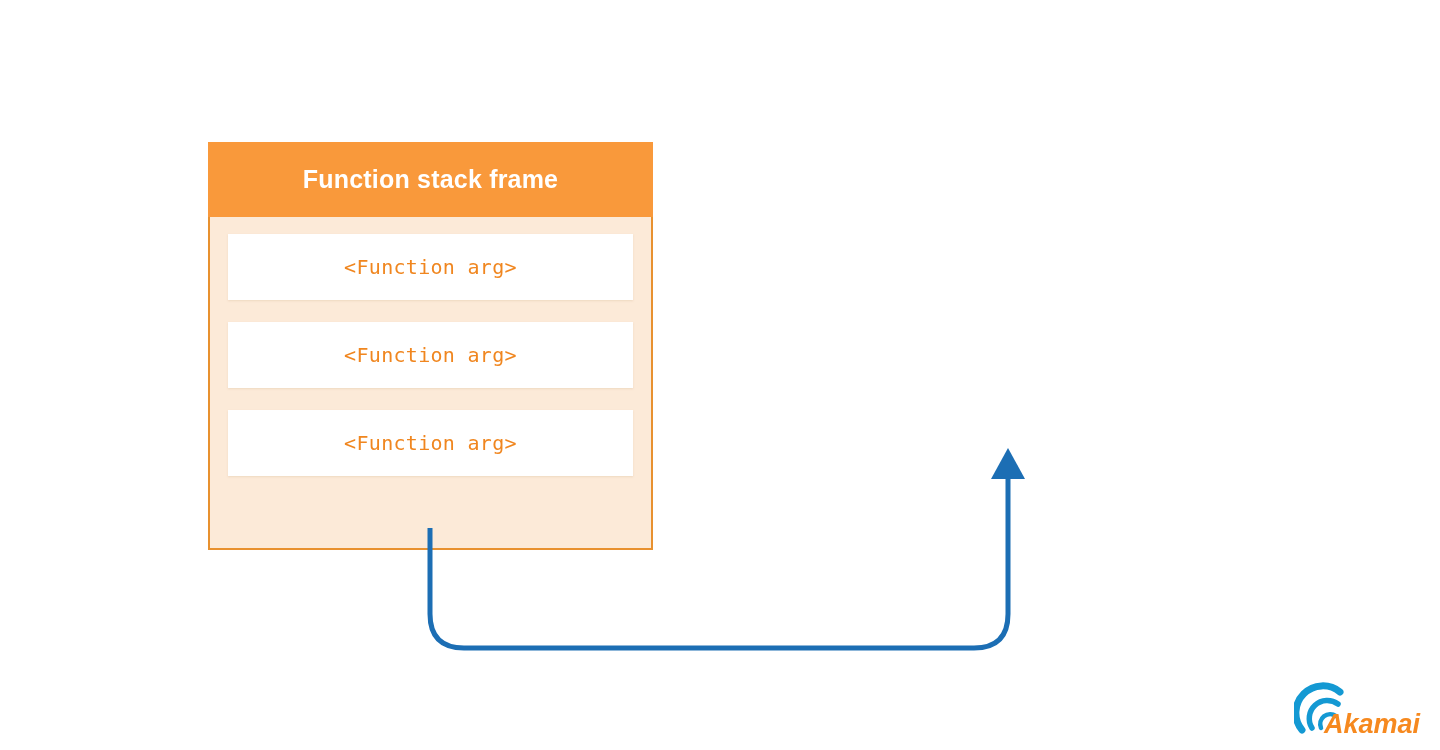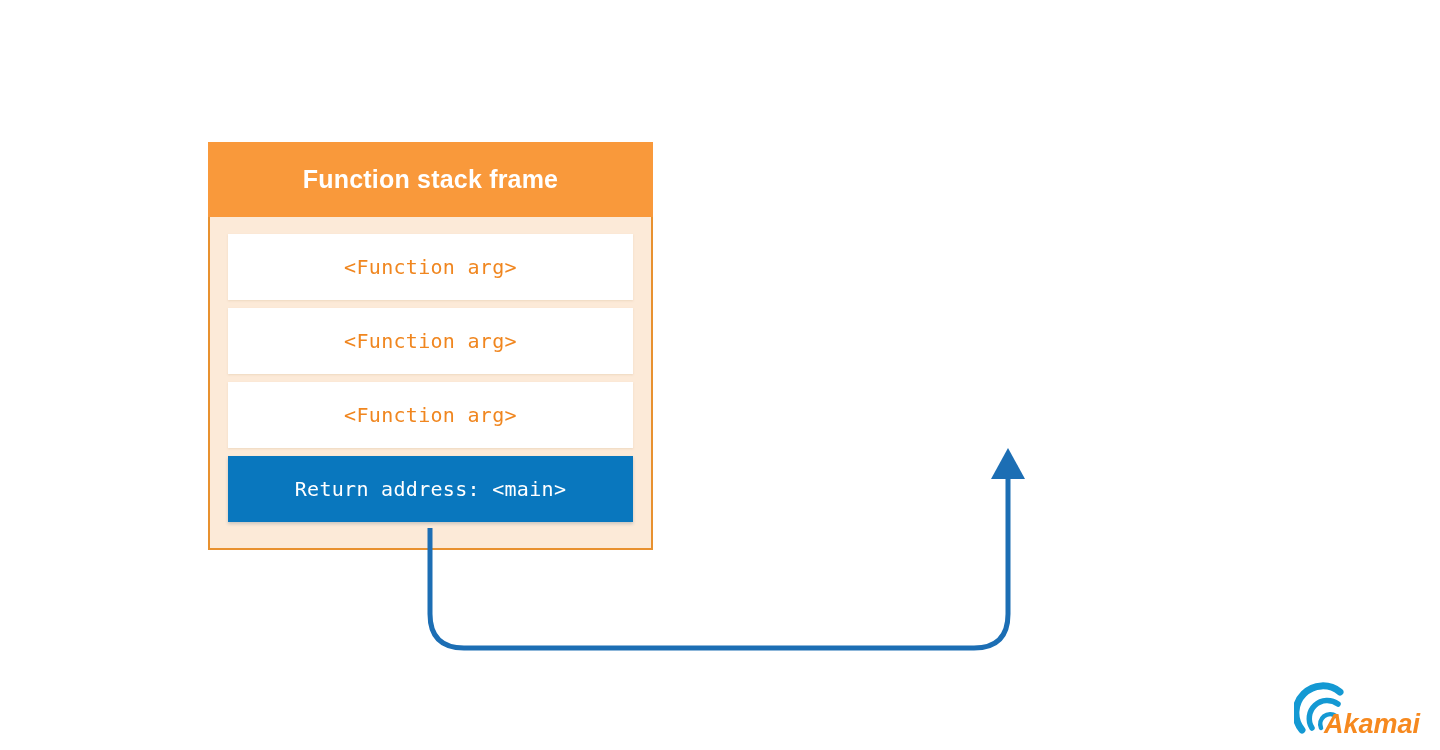--- a/index.html
+++ b/index.html
@@ -14,21 +14,21 @@
   }
   .frame-header {
     height: 75px; background: #F9993B;
     display: flex; align-items: center; justify-content: center;
     color: #ffffff; font-size: 25px; font-weight: bold; letter-spacing: 0.2px;
   }
   .frame-body {
     height: 333px; background: #FCEAD8;
     border: 2px solid #E8912F; border-top: none;
     padding: 17px 18px 0 18px;
-    display: flex; flex-direction: column; gap: 8px;
+    display: flex; flex-direction: column; gap: 22px;
   }
   .stack-row {
     height: 66px; flex: 0 0 66px;
     display: flex; align-items: center; justify-content: center;
     font-family: "DejaVu Sans Mono", "Liberation Mono", monospace;
     font-size: 20px; letter-spacing: 0.3px;
   }
   .stack-row.arg {
     background: #ffffff; color: #F0861F;
     box-shadow: 0 1px 2px rgba(180,140,90,0.18);
@@ -69,23 +69,20 @@
     <div class="frame-body">
       <div class="stack-row arg">
         <span>&lt;Function arg&gt;</span>
       </div>
       <div class="stack-row arg">
         <span>&lt;Function arg&gt;</span>
       </div>
       <div class="stack-row arg">
         <span>&lt;Function arg&gt;</span>
       </div>
-      <div class="stack-row return">
-        <span>Return address: &lt;main&gt;</span>
-      </div>
     </div>
   </div>
 
 
   <svg class="arrow-layer" viewBox="0 0 1440 750" xmlns="http://www.w3.org/2000/svg" aria-hidden="true">
     <path d="M 430 528 L 430 614 Q 430 648 464 648 L 974 648 Q 1008 648 1008 614 L 1008 476" fill="none" stroke="#1C6EB4" stroke-width="5"></path>
     <polygon points="1008,448 991,479 1025,479" fill="#1C6EB4"></polygon>
   </svg>
 
   <svg class="logo" viewBox="0 0 130 62" xmlns="http://www.w3.org/2000/svg" aria-hidden="true">

